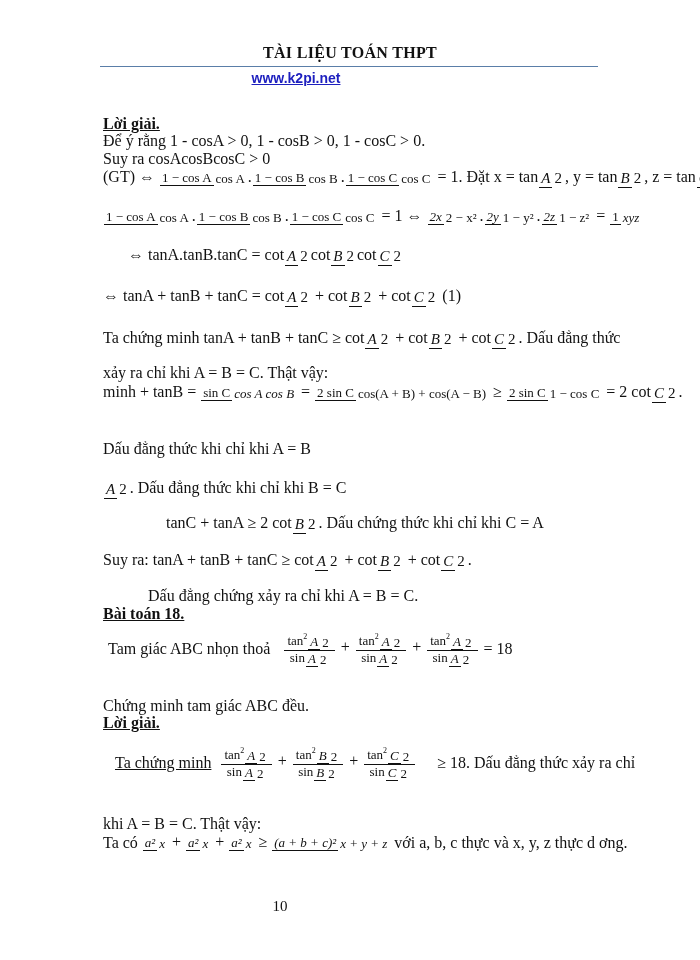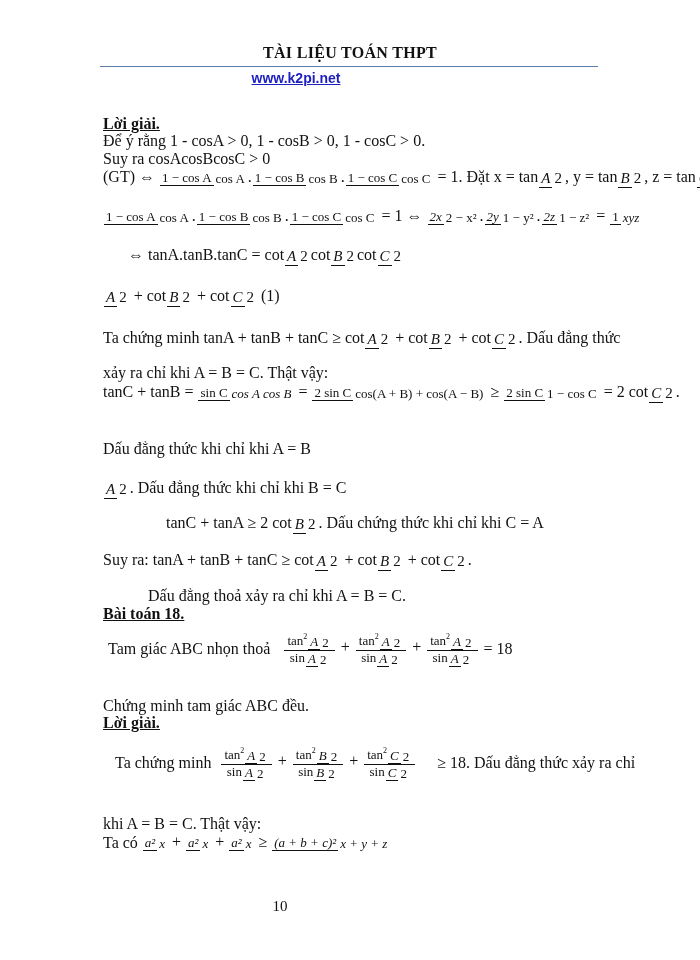--- a/index.html
+++ b/index.html
@@ -89,21 +89,21 @@
     </span><span>cot</span><span class="frac big">
       <span class="num i">B</span>
       <span class="den">2</span>
     </span><span>cot</span><span class="frac big">
       <span class="num i">C</span>
       <span class="den">2</span>
     </span>
 </div>
 
 <div class="abs txt" style="left:103px; top:287px;">
-  <span class="frac big">
+  <span>⇔  tanA + tanB + tanC = cot</span><span class="frac big">
       <span class="num i">A</span>
       <span class="den">2</span>
     </span><span> + cot</span><span class="frac big">
       <span class="num i">B</span>
       <span class="den">2</span>
     </span><span> + cot</span><span class="frac big">
       <span class="num i">C</span>
       <span class="den">2</span>
     </span><span> (1)</span>
 </div>
@@ -116,21 +116,21 @@
       <span class="num i">B</span>
       <span class="den">2</span>
     </span><span> + cot</span><span class="frac big">
       <span class="num i">C</span>
       <span class="den">2</span>
     </span><span>. Dấu đẳng thức</span>
 </div>
 <div class="abs txt" style="left:103px; top:364px;">xảy ra chỉ khi A = B = C. Thật vậy:</div>
 
 <div class="abs txt" style="left:103px; top:383px;">
-  <span>tanC + tanB = </span><span class="frac">
+  <span>minh + tanB = </span><span class="frac">
       <span class="num">sin C</span>
       <span class="den i">cos A cos B</span>
     </span> = <span class="frac">
       <span class="num">2 sin C</span>
       <span class="den">cos(A + B) + cos(A − B)</span>
     </span><span> ≥ </span><span class="frac">
       <span class="num">2 sin C</span>
       <span class="den">1 − cos C</span>
     </span><span> = 2 cot</span><span class="frac big">
       <span class="num i">C</span>
@@ -159,21 +159,21 @@
       <span class="num i">A</span>
       <span class="den">2</span>
     </span><span> + cot</span><span class="frac big">
       <span class="num i">B</span>
       <span class="den">2</span>
     </span><span> + cot</span><span class="frac big">
       <span class="num i">C</span>
       <span class="den">2</span>
     </span><span>.</span>
 </div>
-<div class="abs txt" style="left:148px; top:587px;">Dấu đẳng thoả xảy ra chỉ khi A = B = C.</div>
+<div class="abs txt" style="left:148px; top:587px;">Dấu đẳng chứng xảy ra chỉ khi A = B = C.</div>
 
 <div class="abs txt b-u" style="left:103px; top:605px;">Bài toán 18.</div>
 
 <div class="abs txt" style="left:108px; top:630px;">
   <span style="vertical-align:middle;">Tam giác ABC nhọn thoả</span>&nbsp;&nbsp;
   <span class="nfrac">
       <span class="num"><span>tan</span><sup>2</sup><span class="frac">
           <span class="num i">A</span>
           <span class="den">2</span>
         </span></span>
@@ -201,21 +201,21 @@
           <span class="num i">A</span>
           <span class="den">2</span>
         </span></span>
     </span><span style="vertical-align:middle;"> = 18</span>
 </div>
 
 <div class="abs txt" style="left:103px; top:697px;">Chứng minh tam giác ABC đều.</div>
 <div class="abs txt b-u" style="left:103px; top:714px;">Lời giải.</div>
 
 <div class="abs txt" style="left:115px; top:744px;">
-  <span style="vertical-align:middle;">Ta chứng minh</span>&nbsp;
+  <span style="vertical-align:middle;text-decoration:underline;">Ta chứng minh</span>&nbsp;
   <span class="nfrac">
       <span class="num"><span>tan</span><sup>2</sup><span class="frac">
           <span class="num i">A</span>
           <span class="den">2</span>
         </span></span>
       <span class="den"><span>sin</span><span class="frac">
           <span class="num i">A</span>
           <span class="den">2</span>
         </span></span>
     </span> +
@@ -249,16 +249,16 @@
       <span class="den i">x</span>
     </span> + <span class="frac">
       <span class="num i">a²</span>
       <span class="den i">x</span>
     </span> + <span class="frac">
       <span class="num i">a²</span>
       <span class="den i">x</span>
     </span> ≥ <span class="frac">
       <span class="num i">(a + b + c)²</span>
       <span class="den i">x + y + z</span>
-    </span>
+    </span><span style="vertical-align:middle;"> với a, b, c thực và x, y, z thực d  ơng.</span>
 </div>
 
 <div class="abs page-num">10</div>
 
 </body></html>

